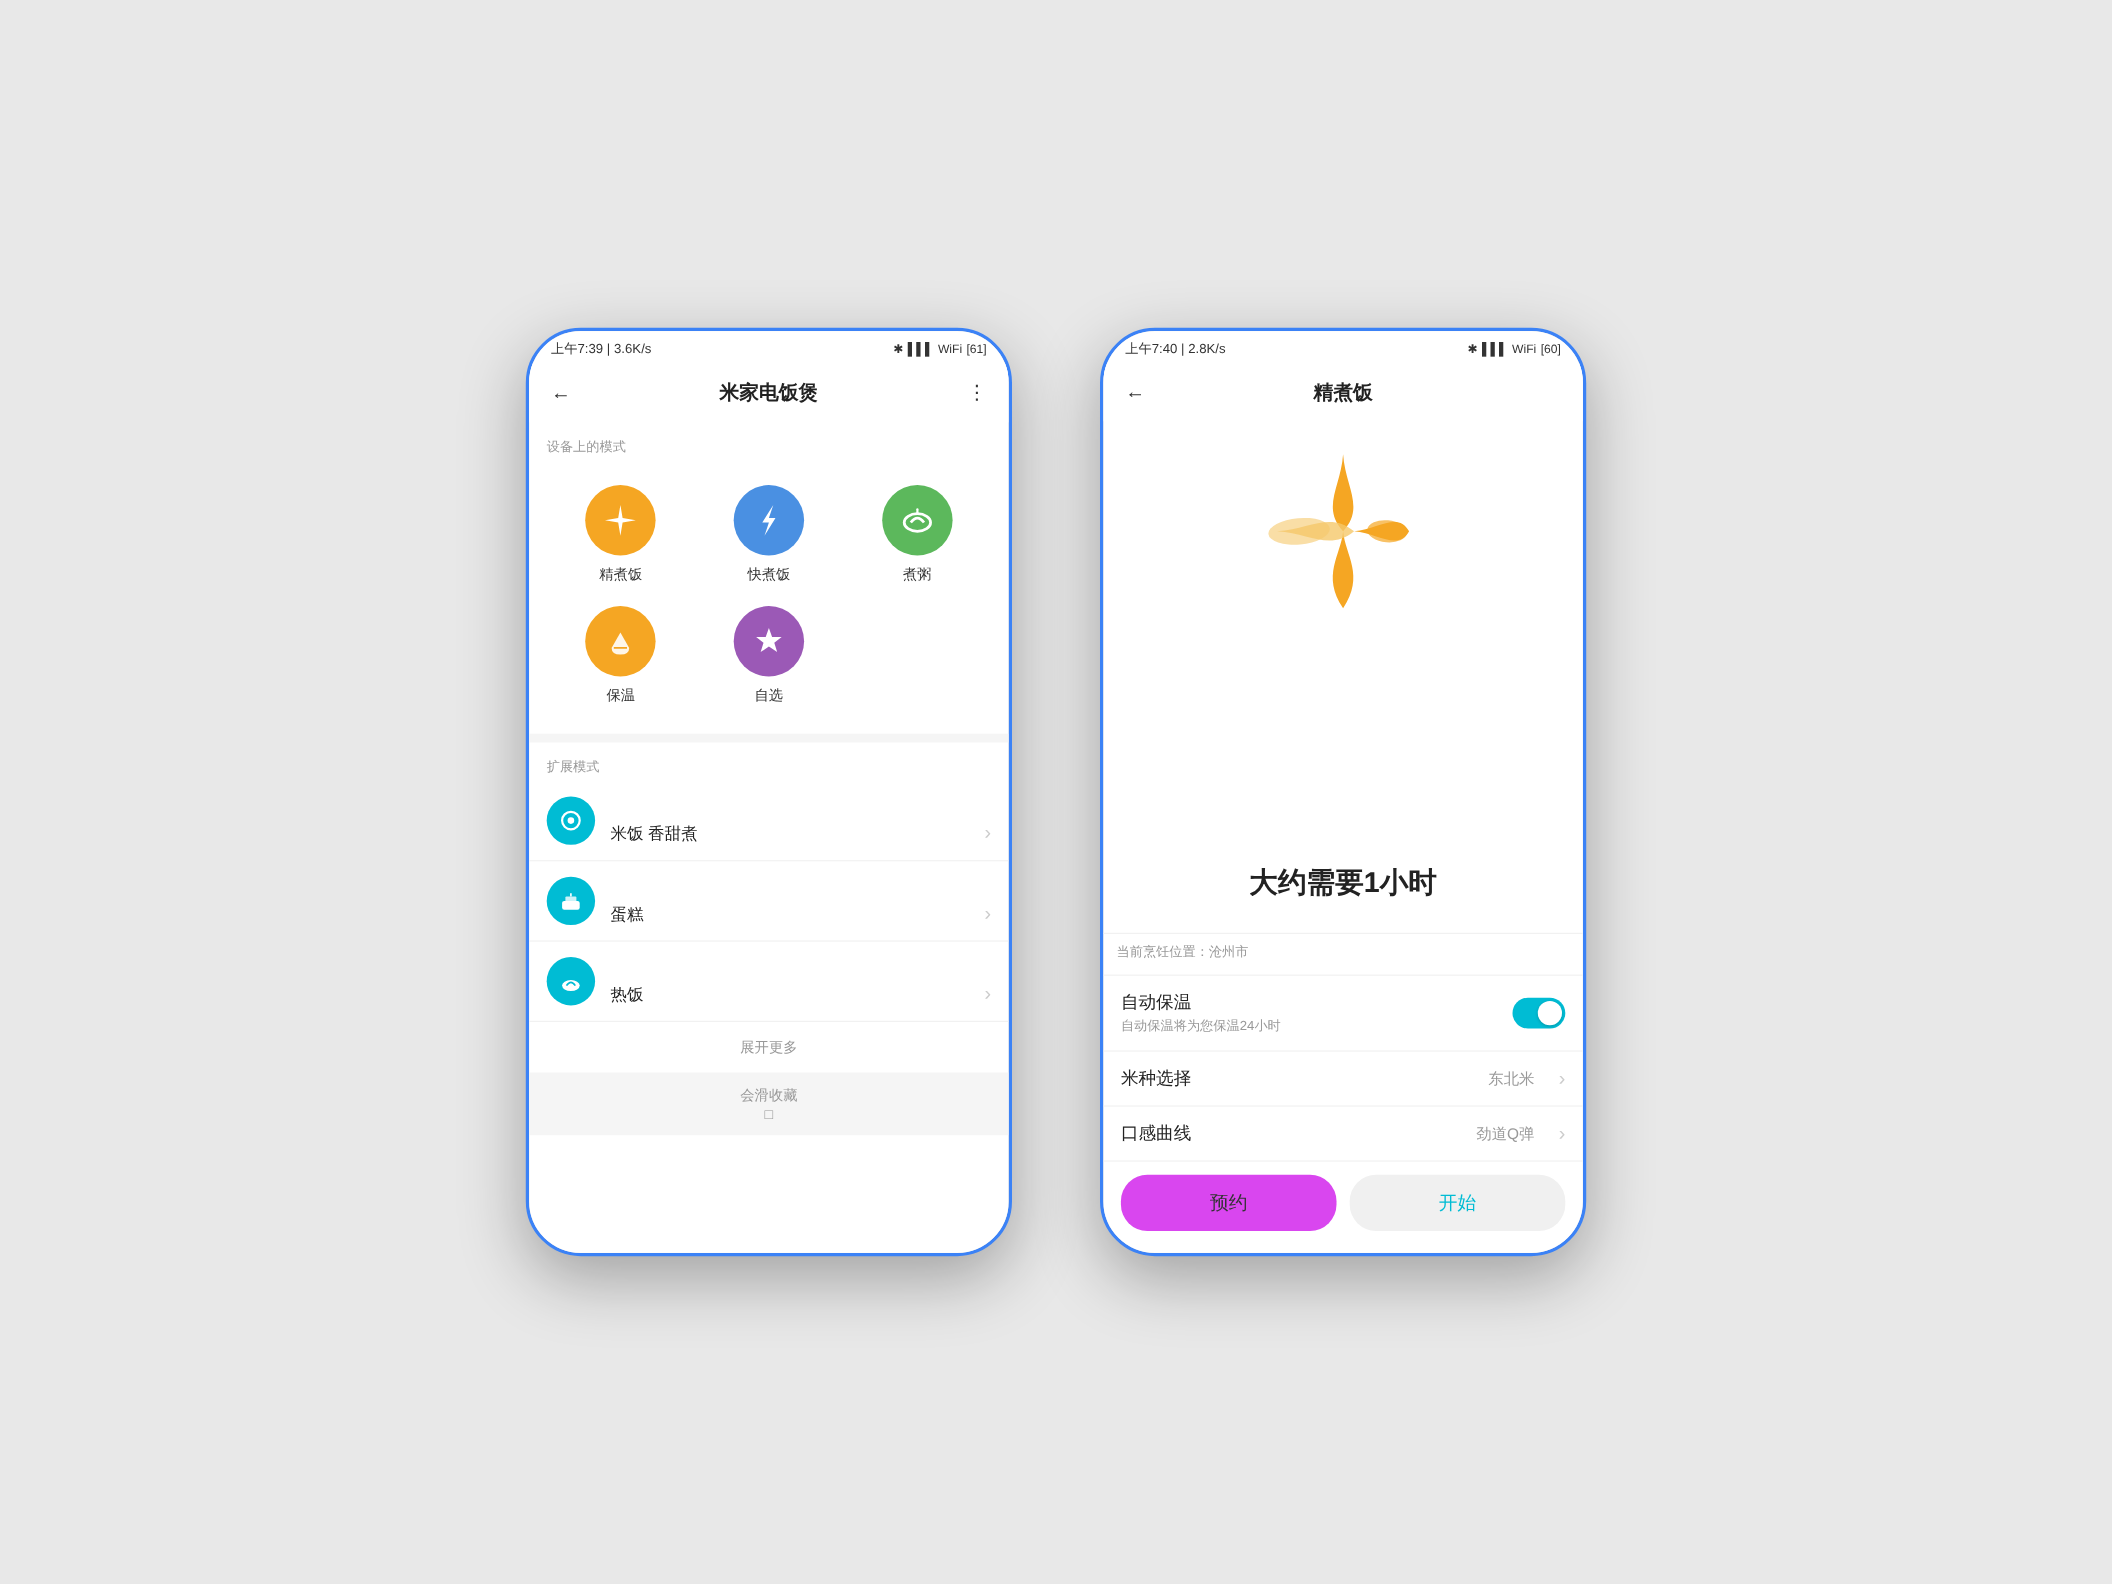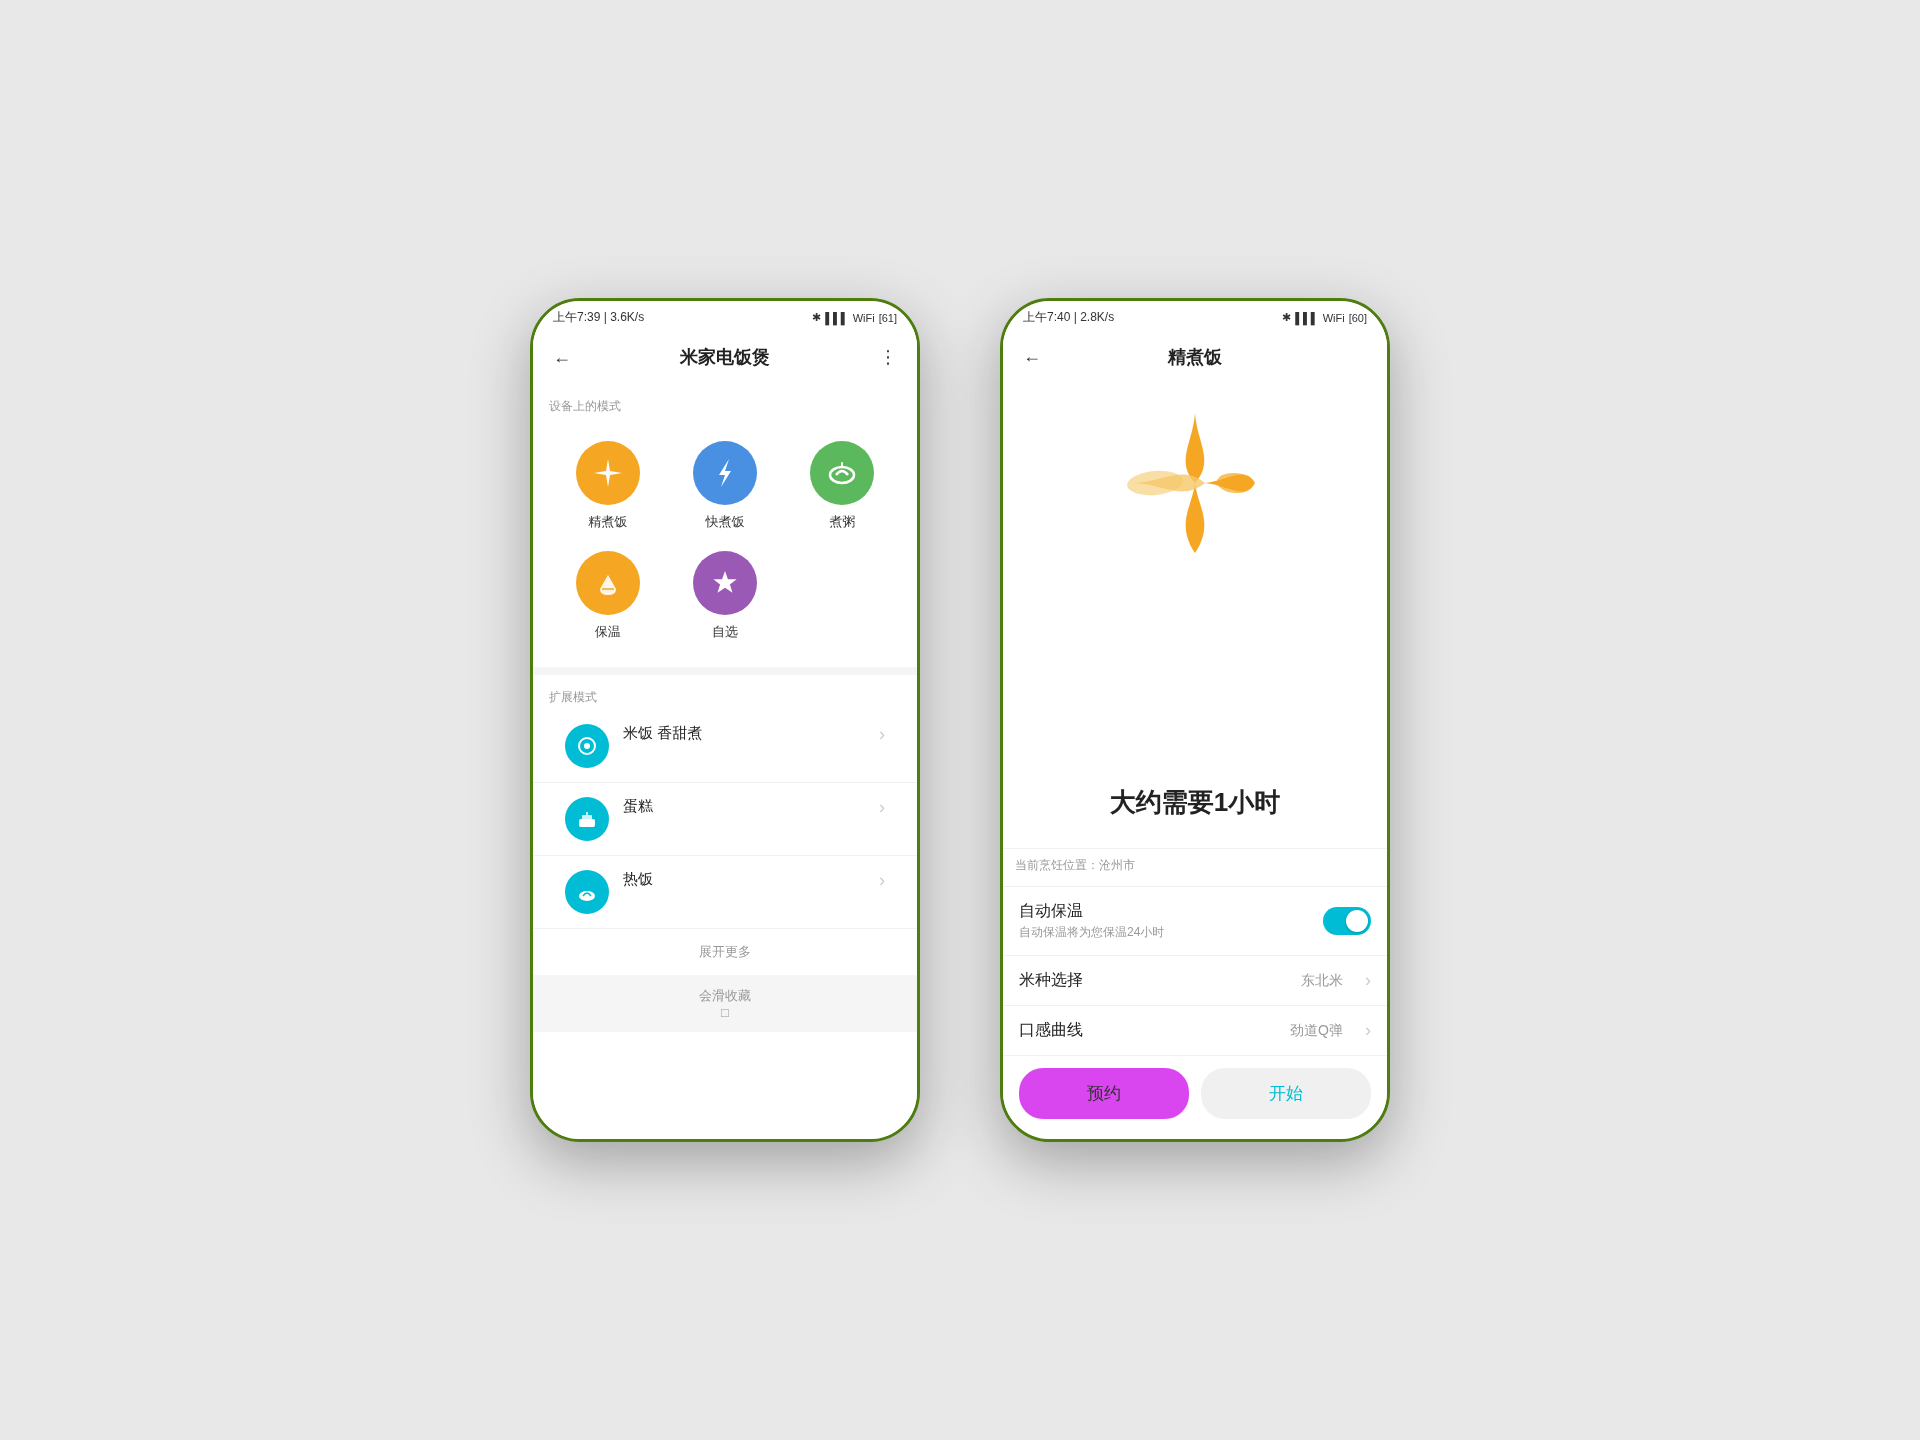--- a/index.html
+++ b/index.html
@@ -9,25 +9,25 @@
       background: #e8e8e8;
       display: flex;
       align-items: center;
       justify-content: center;
       gap: 80px;
       font-family: -apple-system, 'PingFang SC', 'Hiragino Sans GB', 'Microsoft YaHei', sans-serif;
     }
 
     
     .phone {
-      width: 390px;
+      width: 442px;
       height: 844px;
       background: #f5f0ea;
       border-radius: 50px;
-      border: 3px solid #4d7c0f;
+      border: 3px solid #3b82f6;
       box-shadow: 0 20px 60px rgba(0,0,0,0.3), inset 0 0 0 2px #e8dfd0;
       overflow: hidden;
       position: relative;
       display: flex;
       flex-direction: column;
     }
 
     
     .status-bar {
       display: flex;
@@ -156,22 +156,22 @@
     }
 
     
     .ext-section-label {
       font-size: 12px;
       color: #999;
       padding: 14px 16px 4px;
     }
     .ext-list-item {
       display: flex;
-      align-items: flex-start;
-      padding: 14px 32px;
+      align-items: flex-end;
+      padding: 14px 16px;
       border-bottom: 1px solid #f0f0f0;
       cursor: pointer;
     }
     .ext-icon-circle {
       width: 44px;
       height: 44px;
       border-radius: 50%;
       background: #00bcd4;
       display: flex;
       align-items: center;

